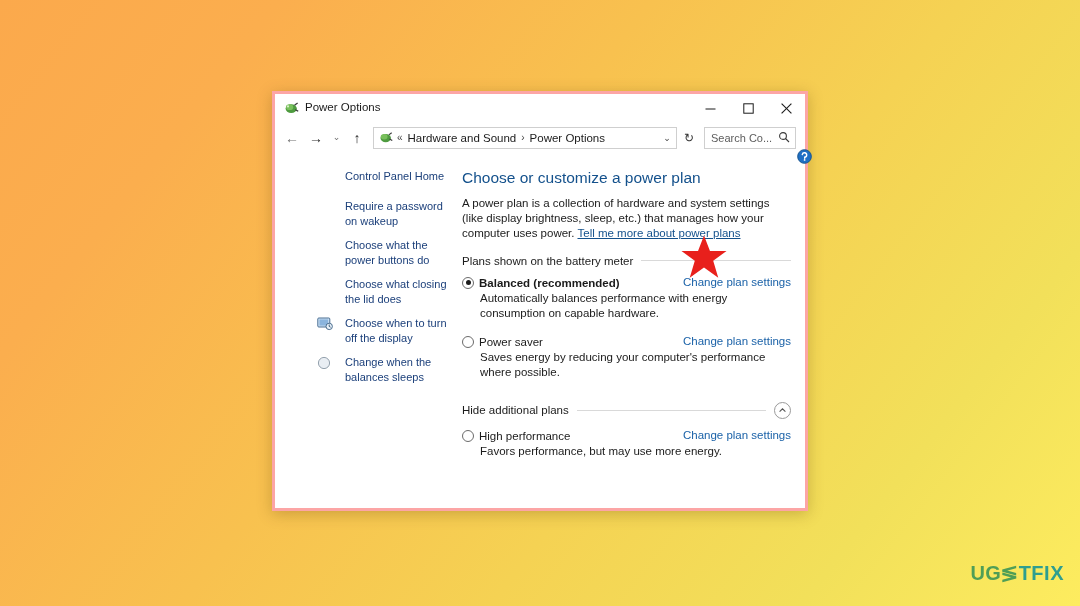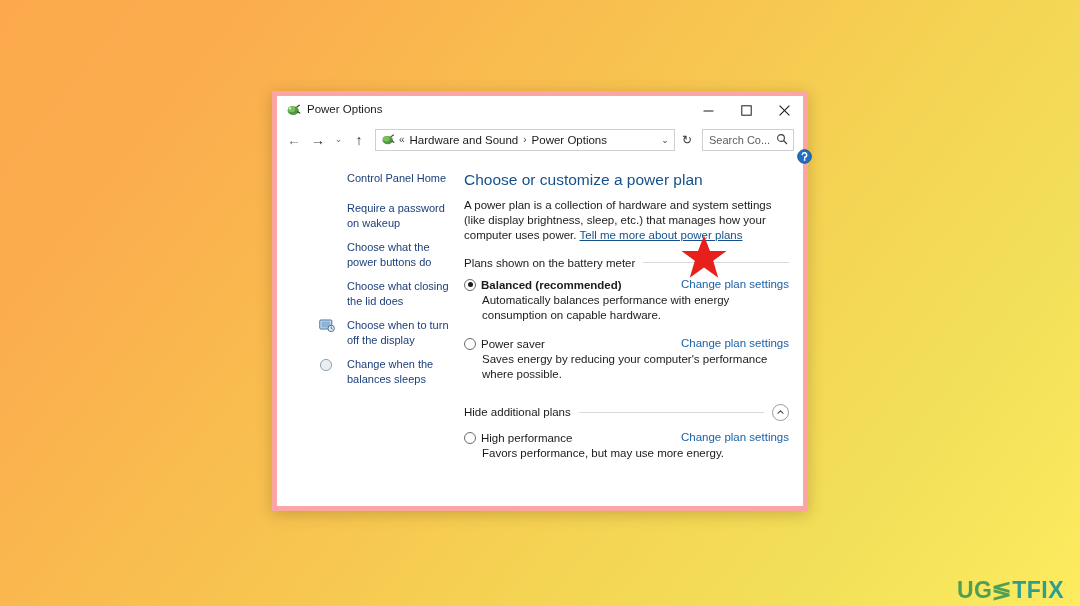--- a/index.html
+++ b/index.html
@@ -16,22 +16,22 @@
   }
 
   
   #desktop {
     position: absolute;
     inset: 0;
   }
   #watermark {
     position: absolute;
     right: 16px;
-    bottom: 4px;
-    font-size: 23px;
+    bottom: 23px;
+    font-size: 20px;
     font-weight: bold;
     letter-spacing: 0.5px;
     line-height: 1;
     white-space: nowrap;
     user-select: none;
   }
   #watermark .wm-a { color: #4f9e56; }
   #watermark .wm-b { color: #2f9e8f; }
   #watermark .wm-z {
     color: #4f9e56;
@@ -40,21 +40,21 @@
   }
 
   
   #window {
     position: absolute;
     left: 272px;
     top: 91px;
     width: 536px;
     height: 420px;
     background: #ffffff;
-    border: 5px solid #fca5a5;
+    border: 3px solid #fca5a5;
     box-shadow: 0 3px 14px rgba(90, 60, 10, 0.28);
     box-sizing: border-box;
     overflow: hidden;
   }
 
   
   .titlebar {
     height: 28px;
     background: #ffffff;
     display: flex;

